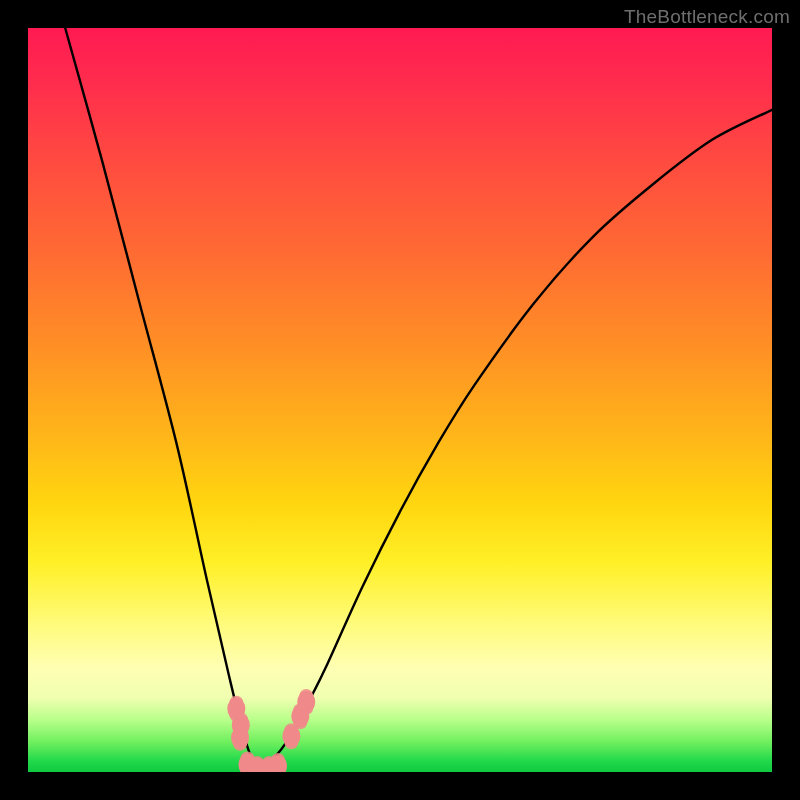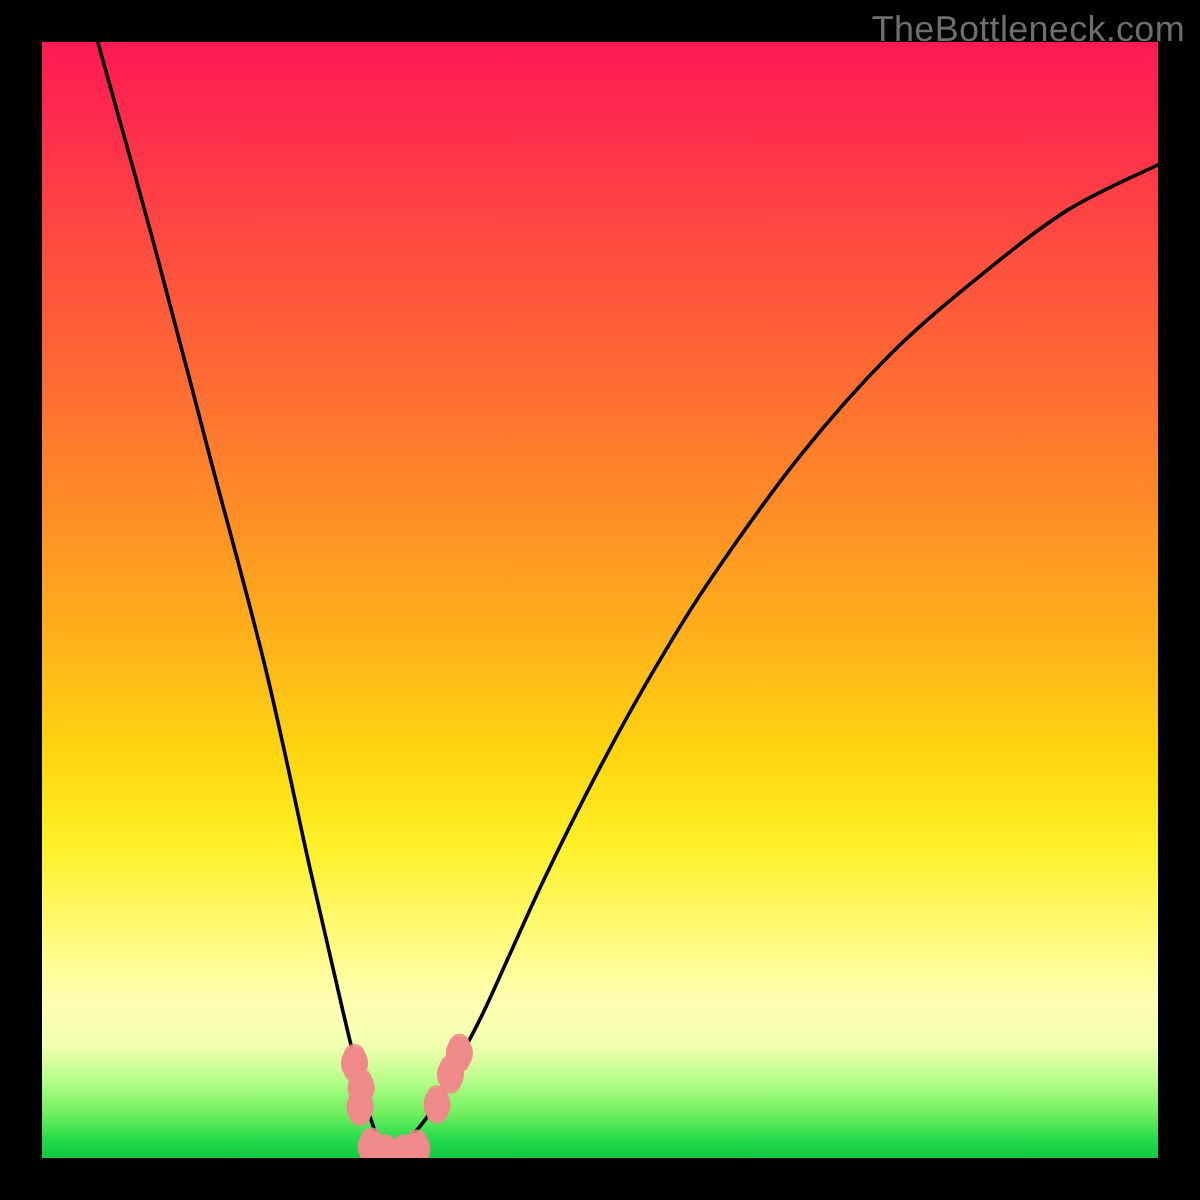--- a/index.html
+++ b/index.html
@@ -43,21 +43,21 @@
       #6fef5e 96%,
       #22d94b 98.5%,
       #0fc93f 100%
     );
   }
   .watermark {
     position: absolute;
     top: 6px;
     right: 10px;
     color: #6e6e6e;
-    font-size: 24px;
+    font-size: 19px;
     font-weight: 500;
     letter-spacing: 0.2px;
     user-select: none;
   }
   svg.curve {
     position: absolute;
     left: 0;
     top: 0;
     width: 744px;
     height: 744px;

